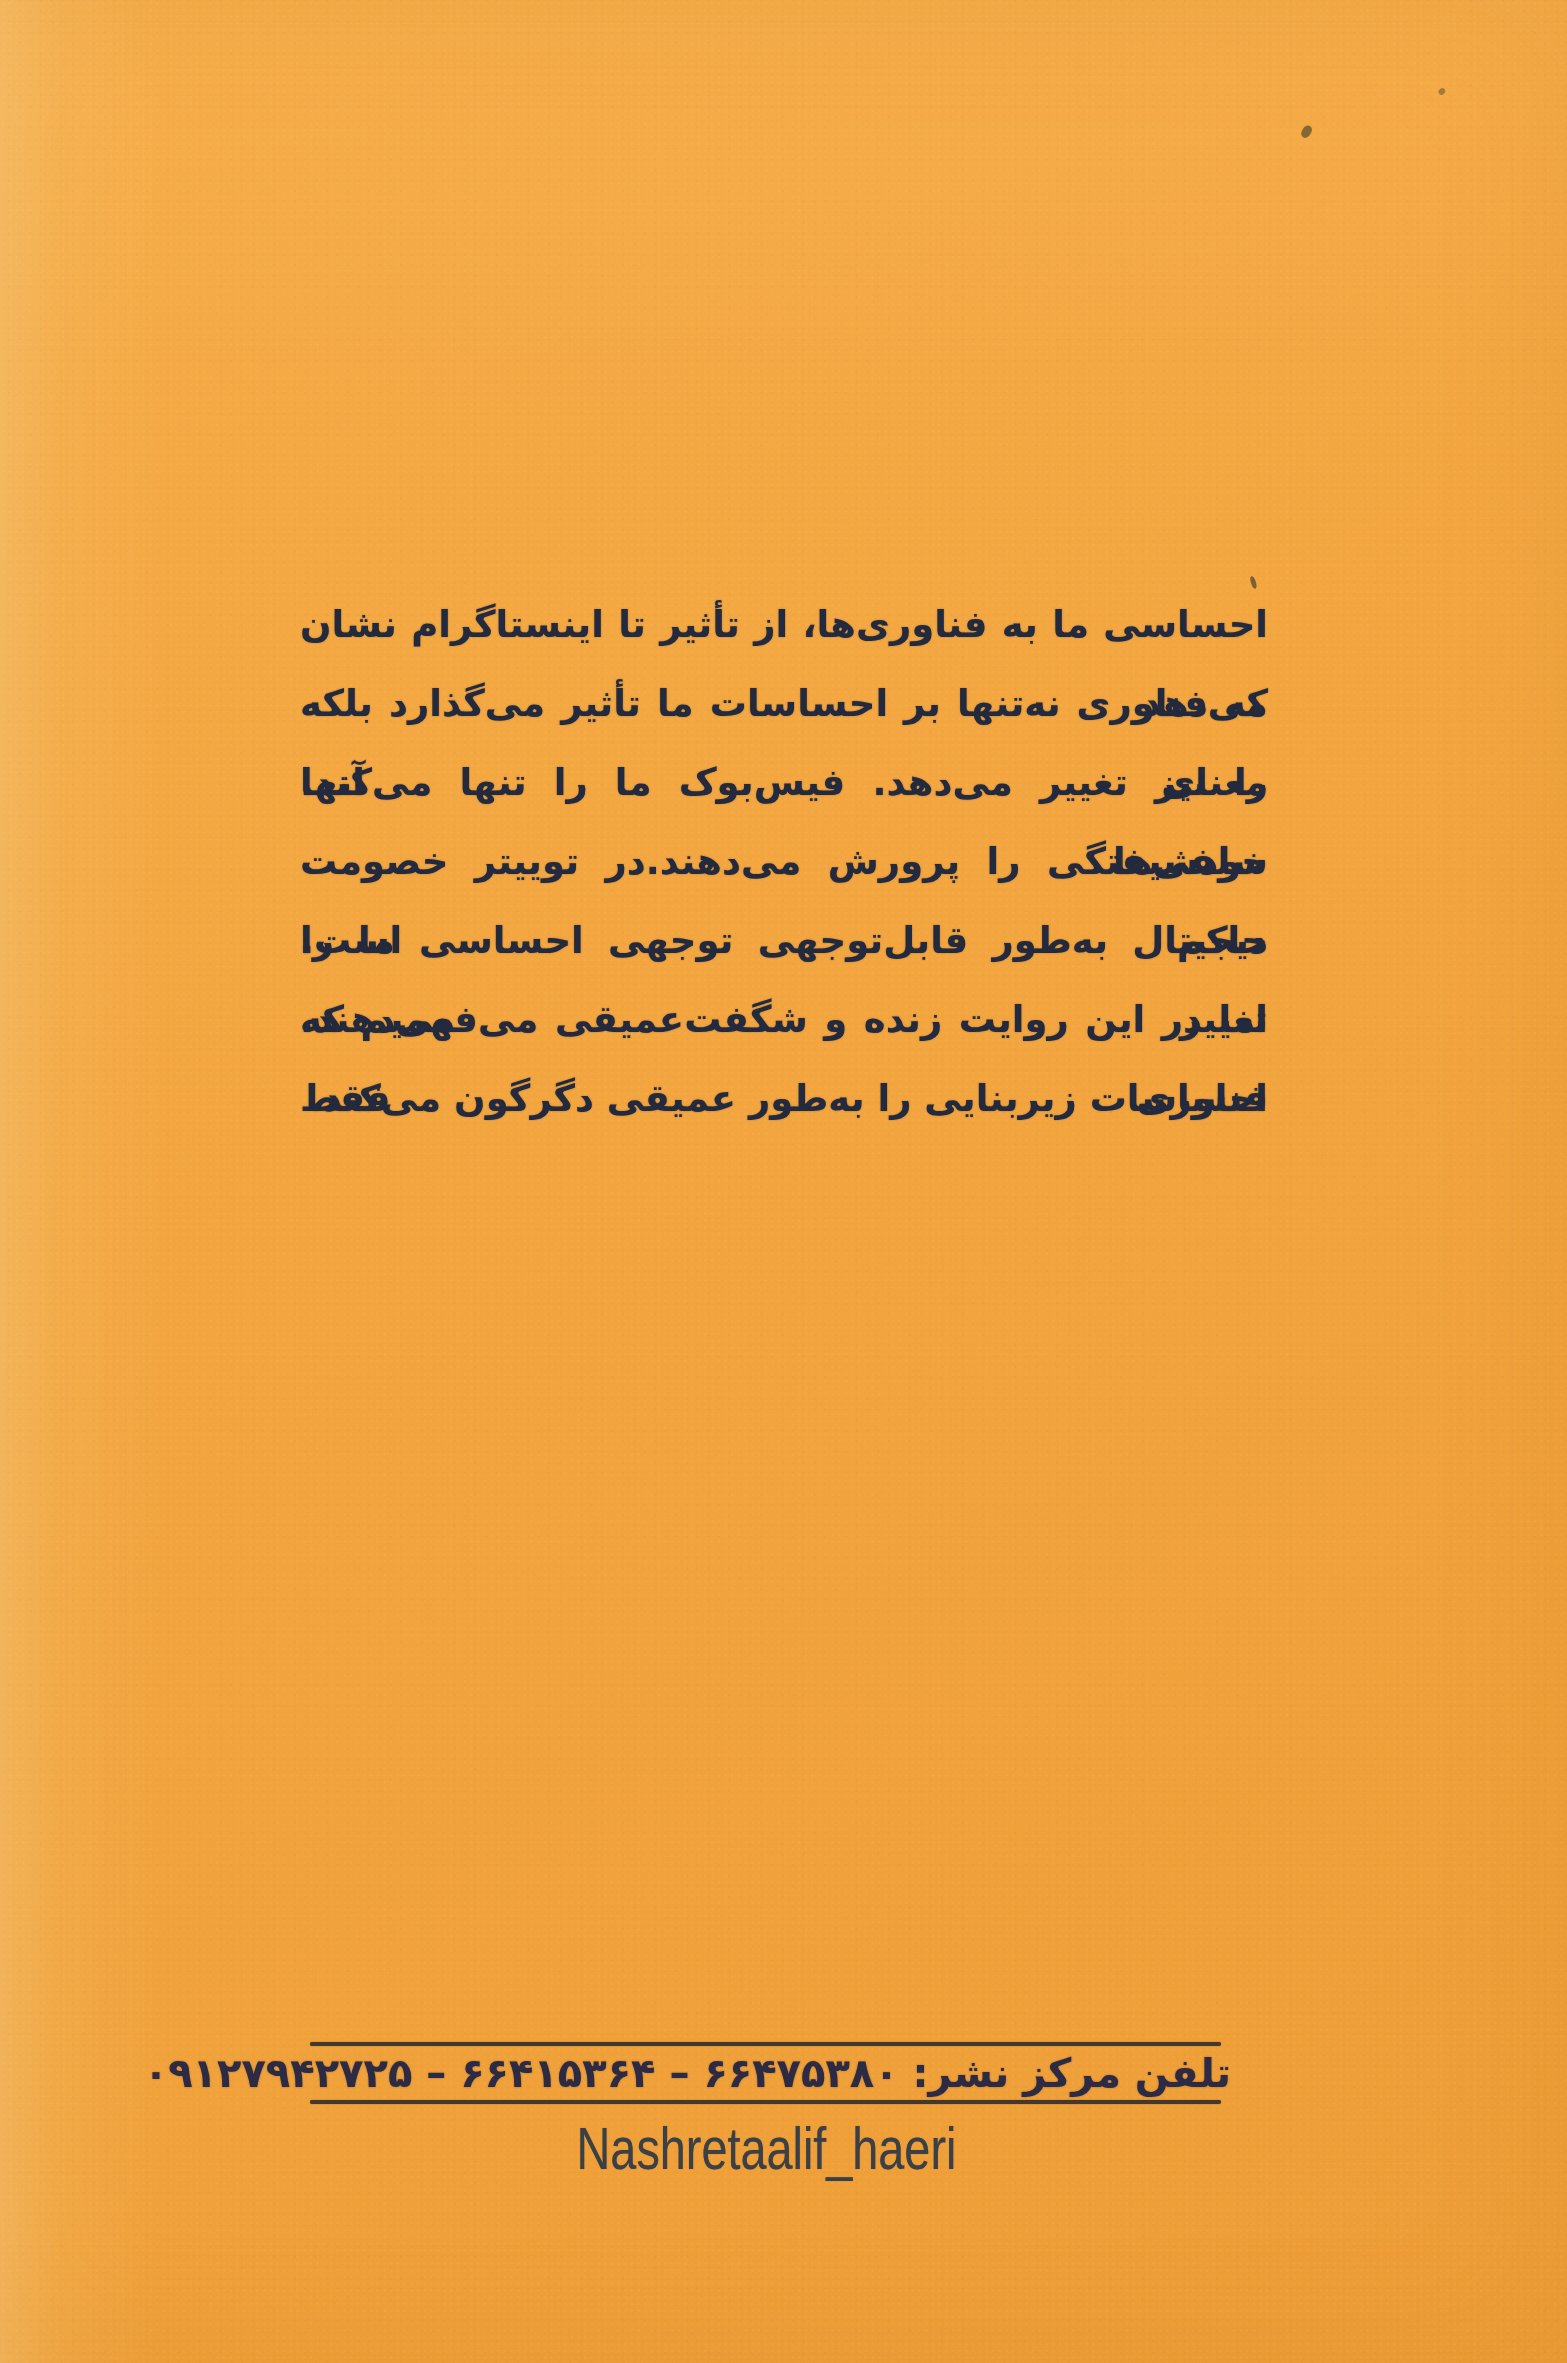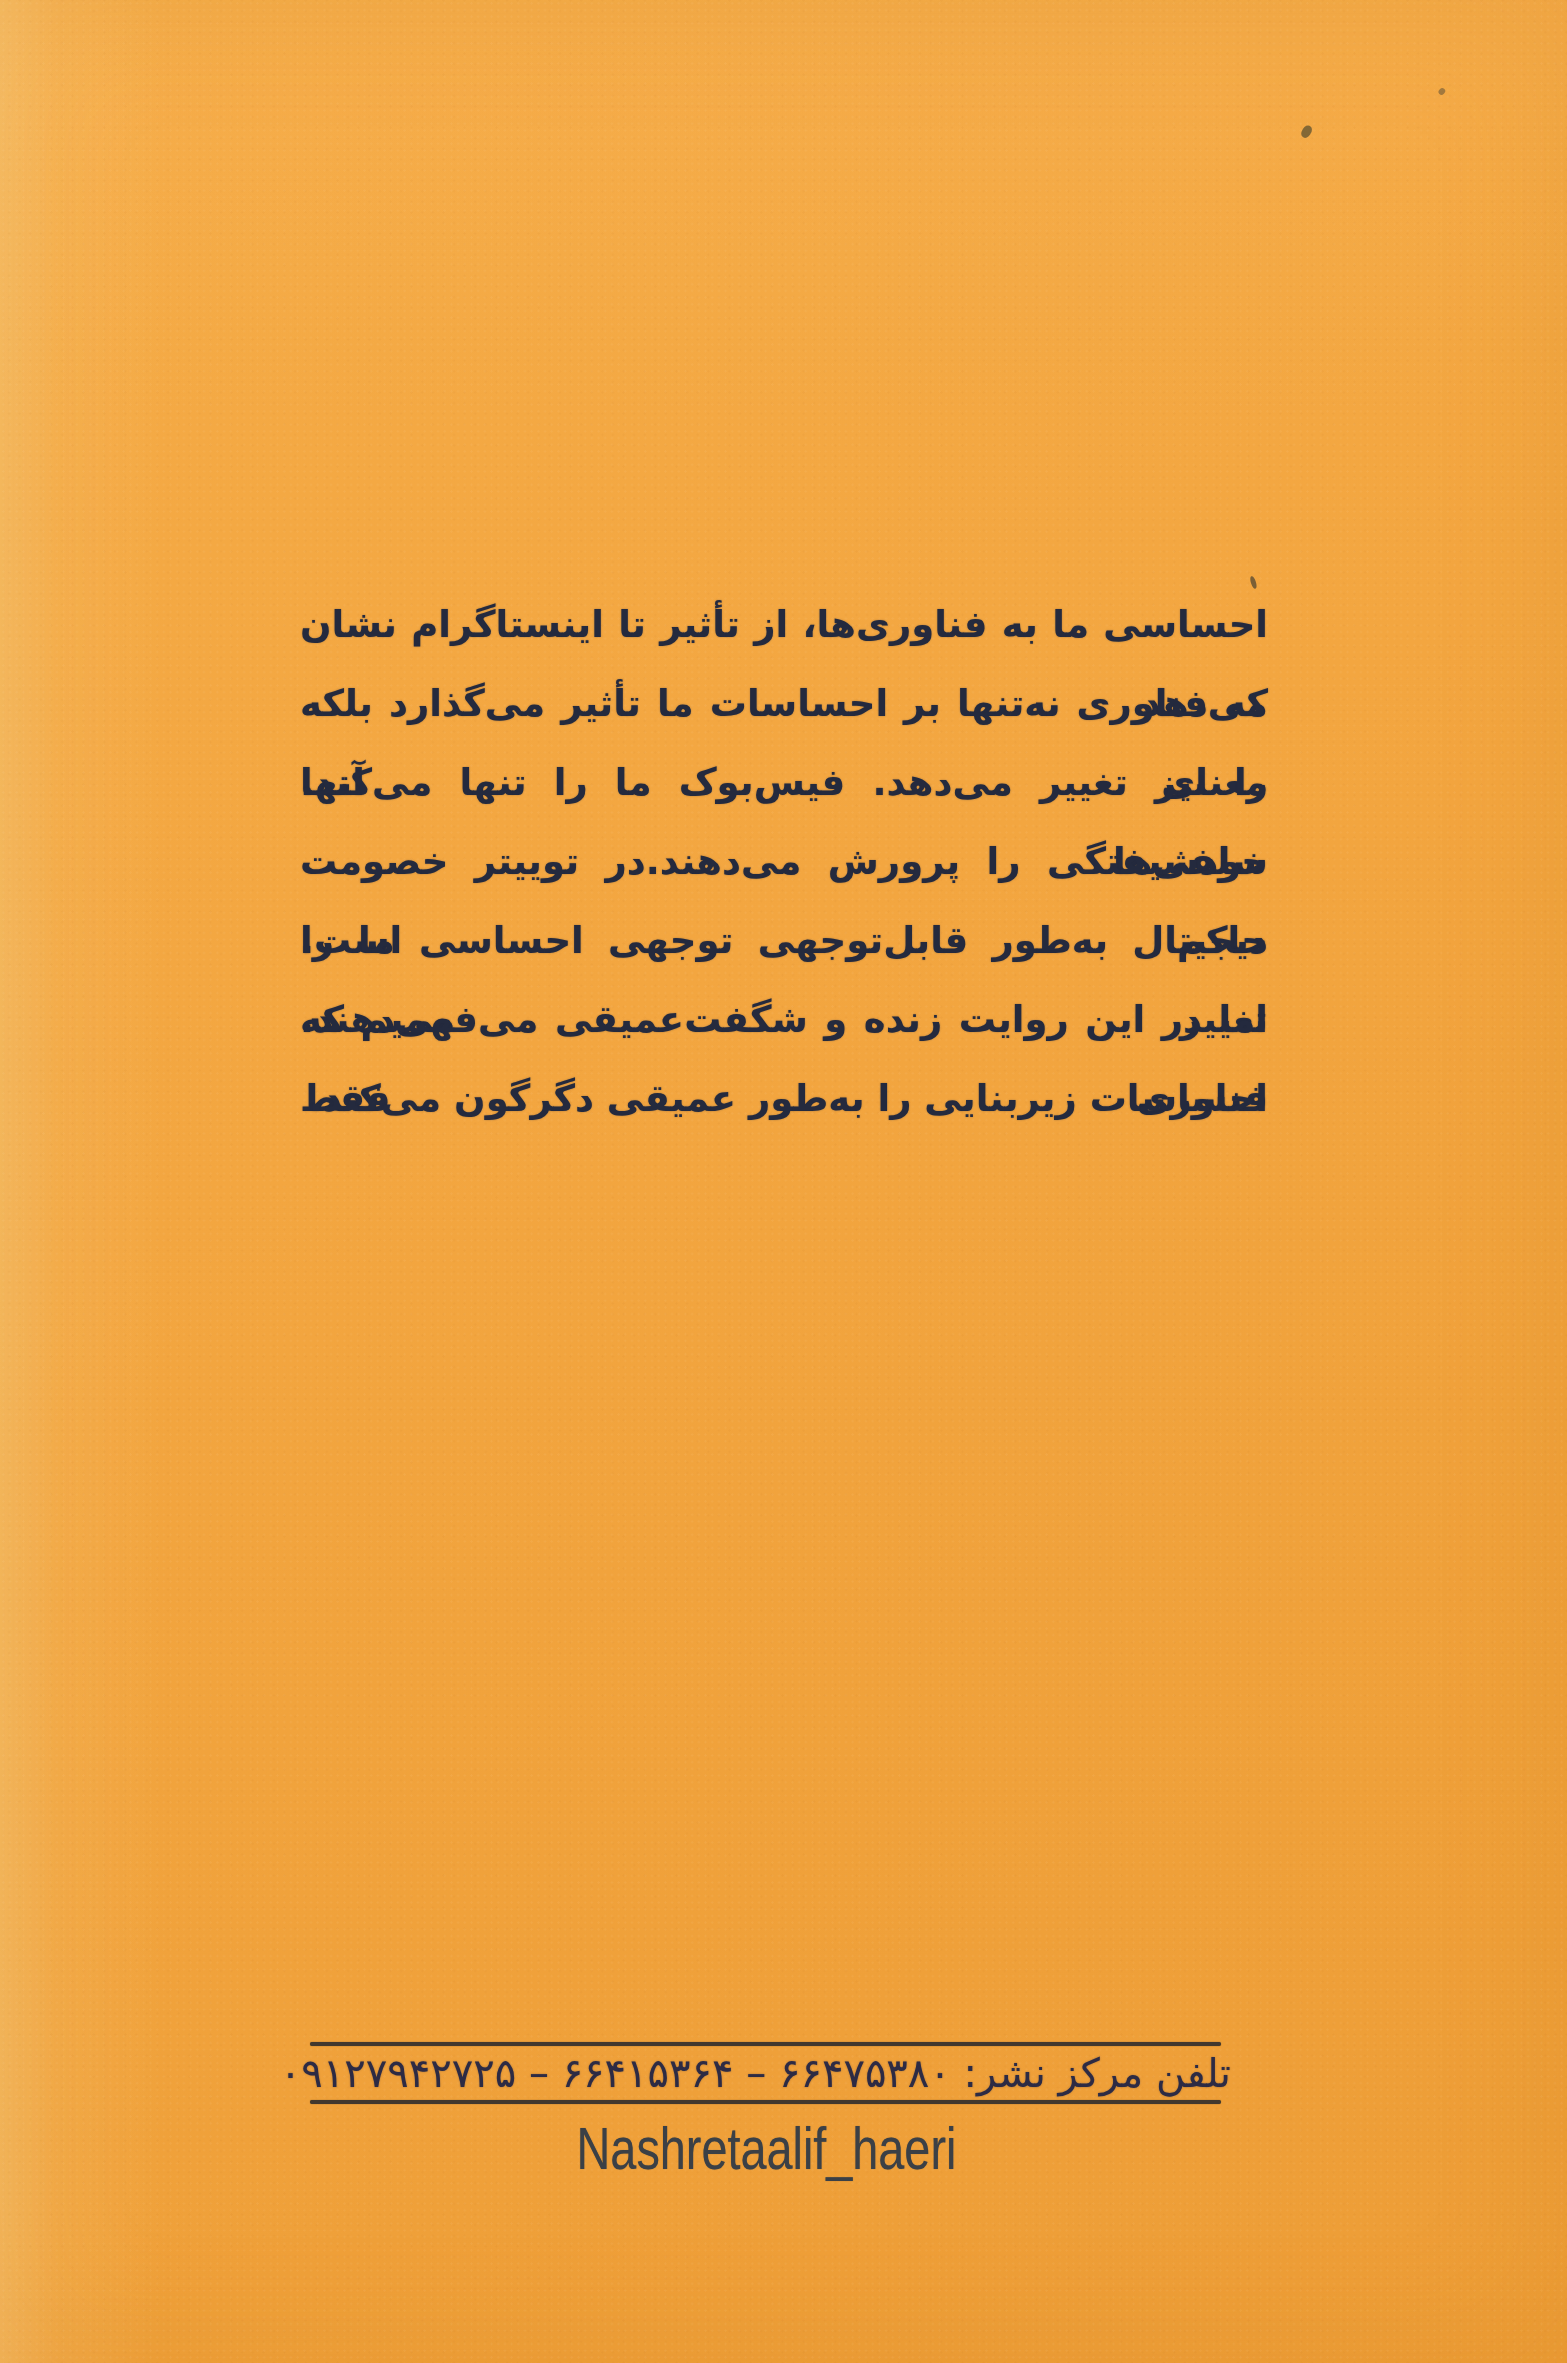--- a/index.html
+++ b/index.html
@@ -58,21 +58,21 @@
     box-shadow: 0 0 1px rgba(60,45,25,0.8);
   }
   .rule.top { top: 2042px; }
   .rule.bottom { top: 2100px; }
   .phone-line {
     position: absolute;
     top: 2046px; left: 301px; width: 930px; height: 54px;
     line-height: 54px;
     direction: rtl;
     font-size: 40px;
-    font-weight: 400;
+    font-weight: 700;
     color: #2d2b44;
     text-shadow: 0 0 1.9px rgba(45,43,68,0.45);
     white-space: nowrap;
   }
   .handle {
     position: absolute;
     top: 2114px; left: 0; width: 1532px; height: 69px;
     line-height: 69px;
     text-align: center;
     font-family: "Liberation Sans", "DejaVu Sans", sans-serif;

